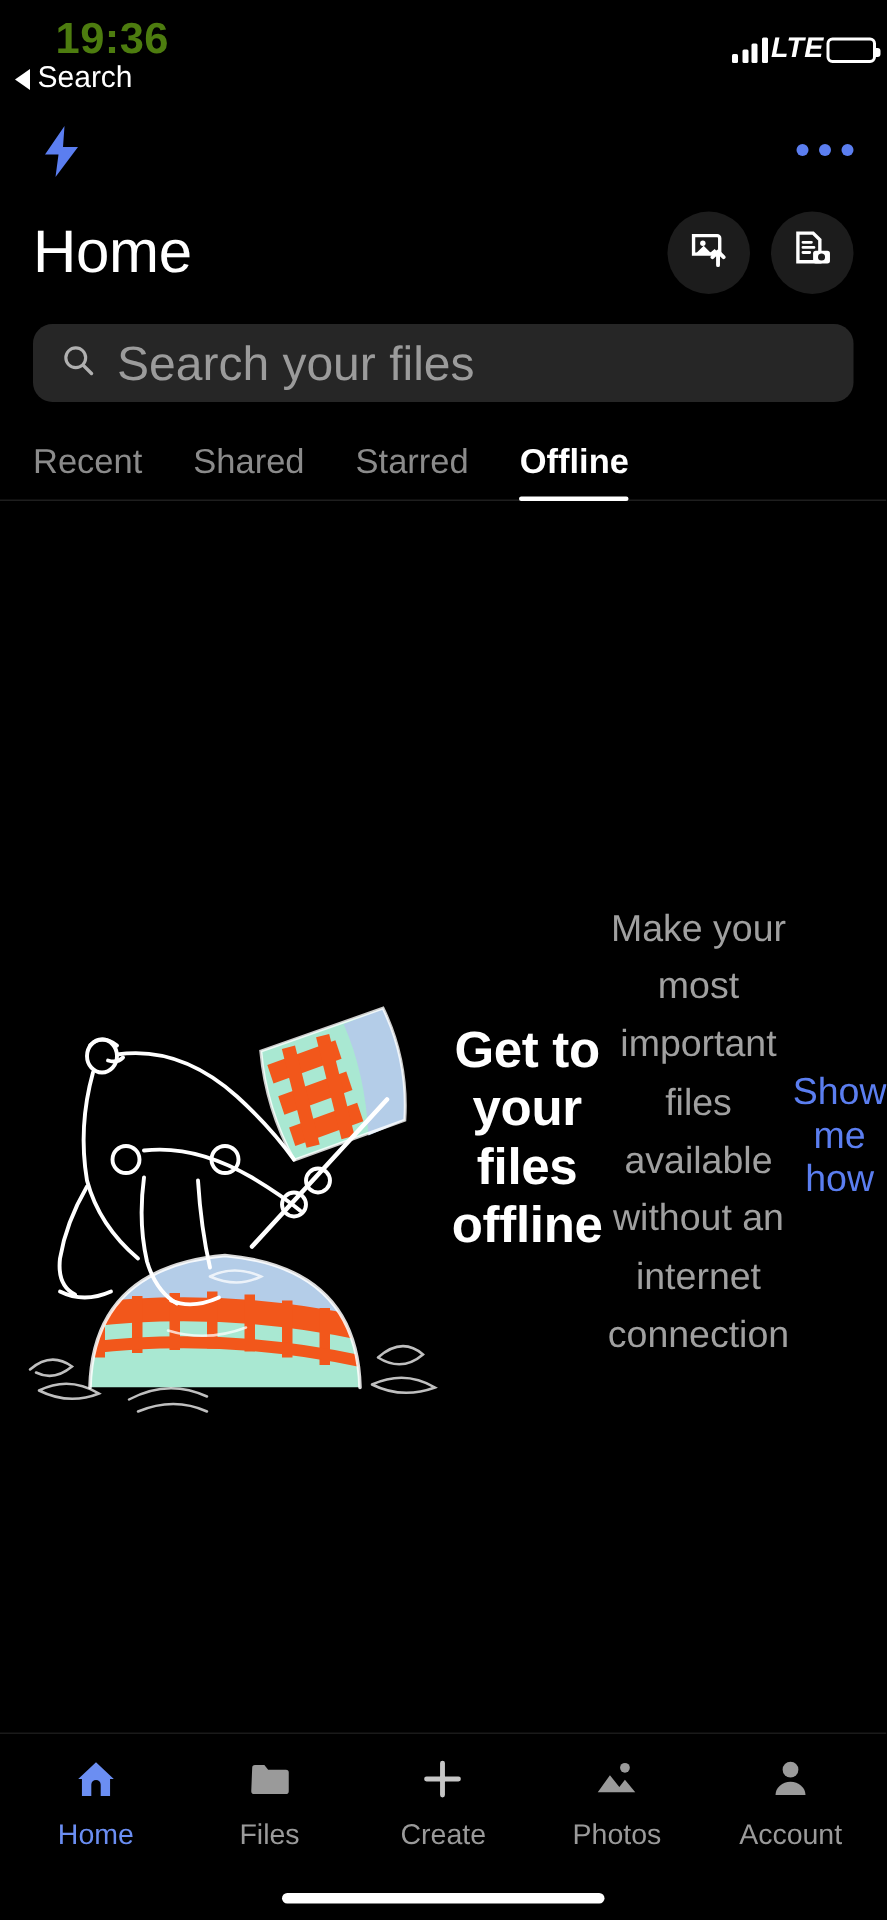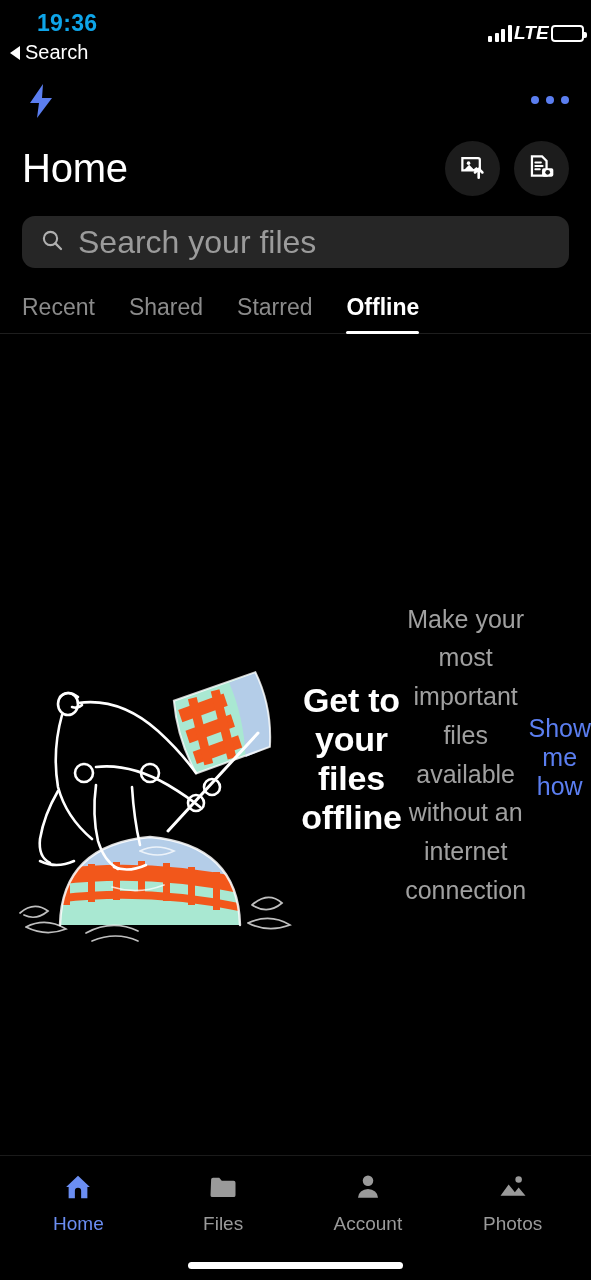--- a/index.html
+++ b/index.html
@@ -8,21 +8,21 @@
     background:#000;
     font-family:"Liberation Sans", sans-serif;
     overflow:hidden;
   }
   .phone { position:relative; width:591px; height:1280px; background:#000; display:flex; flex-direction:column; }
 
   
   .statusbar { height:70px; position:relative; flex:none; }
   .sb-time {
     position:absolute; left:37px; top:10px;
-    color:#0ea5e9; font-size:23px; font-weight:700; letter-spacing:.3px;
+    color:#4d7c0f; font-size:29px; font-weight:700; letter-spacing:.3px;
   }
   .sb-back {
     position:absolute; left:10px; top:41px;
     display:flex; align-items:center; gap:5px;
     color:#fff; font-size:20px; font-weight:400;
   }
   .sb-back .tri {
     width:0; height:0; border-style:solid;
     border-width:7px 10px 7px 0; border-color:transparent #fff transparent transparent;
   }
@@ -308,40 +308,48 @@
 
     <div class="navitem">
       <span>
         <svg width="30" height="30" viewBox="0 0 24 24" aria-hidden="true">
           <path d="M2.5 6 a1.5 1.5 0 0 1 1.5 -1.5 h5 l2 2.5 h9.5 a1.5 1.5 0 0 1 1.5 1.5 v10 a1.5 1.5 0 0 1 -1.5 1.5 h-17 a1.5 1.5 0 0 1 -1.5 -1.5 Z" fill="#9a9a9a"></path>
         </svg>
       </span>
       <span class="navlabel">Files</span>
     </div>
 
+    <div class="navitem">
+      <span>
+        <svg width="30" height="30" viewBox="0 0 24 24" aria-hidden="true">
+          <path d="M12 3.5 V20.5 M3.5 12 H20.5" stroke="#c6c6c6" stroke-width="2.6" stroke-linecap="round"></path>
+        </svg>
+      </span>
+      <span class="navlabel">Create</span>
+    </div>
+
+    <div class="navitem">
+      <span>
+        <svg width="30" height="30" viewBox="0 0 24 24" aria-hidden="true">
+          <circle cx="16.5" cy="6" r="2.6" fill="#9a9a9a"></circle>
+          <path d="M2 19 L8.5 10 L13.5 16.2 L16.5 12.4 L22 19 Z" fill="#9a9a9a"></path>
+        </svg>
+      </span>
+      <span class="navlabel">Photos</span>
+    </div>
 
     <div class="navitem">
       <span>
         <svg width="30" height="30" viewBox="0 0 24 24" aria-hidden="true">
           <circle cx="12" cy="7" r="4.2" fill="#9a9a9a"></circle>
           <path d="M4 20.5 a8 7 0 0 1 16 0 Z" fill="#9a9a9a"></path>
         </svg>
       </span>
       <span class="navlabel">Account</span>
     </div>
 
-    <div class="navitem">
-      <span>
-        <svg width="30" height="30" viewBox="0 0 24 24" aria-hidden="true">
-          <circle cx="16.5" cy="6" r="2.6" fill="#9a9a9a"></circle>
-          <path d="M2 19 L8.5 10 L13.5 16.2 L16.5 12.4 L22 19 Z" fill="#9a9a9a"></path>
-        </svg>
-      </span>
-      <span class="navlabel">Photos</span>
-    </div>
-
   </div>
 
   <div class="homebar-wrap">
     <div class="homebar"></div>
   </div>
 
 </div>
 
 </body></html>

